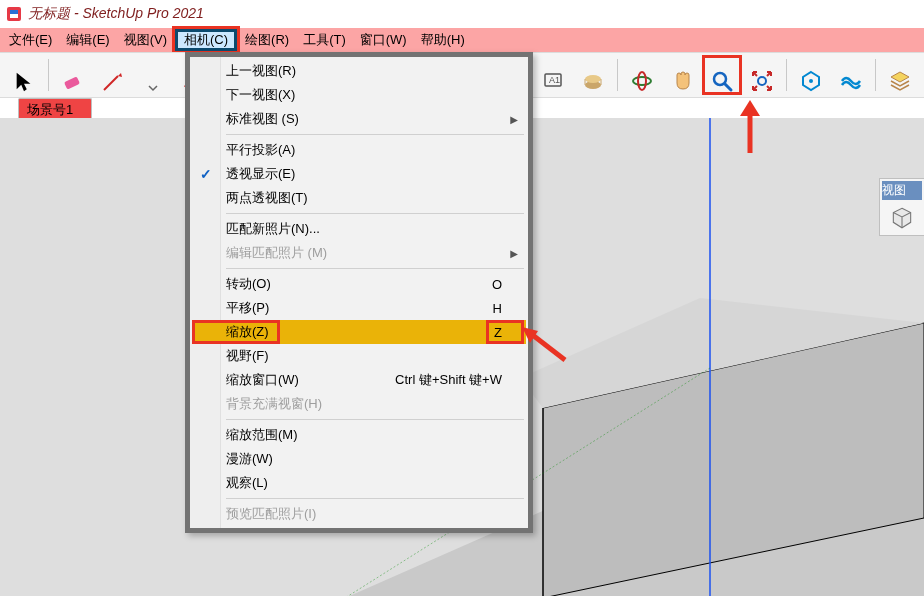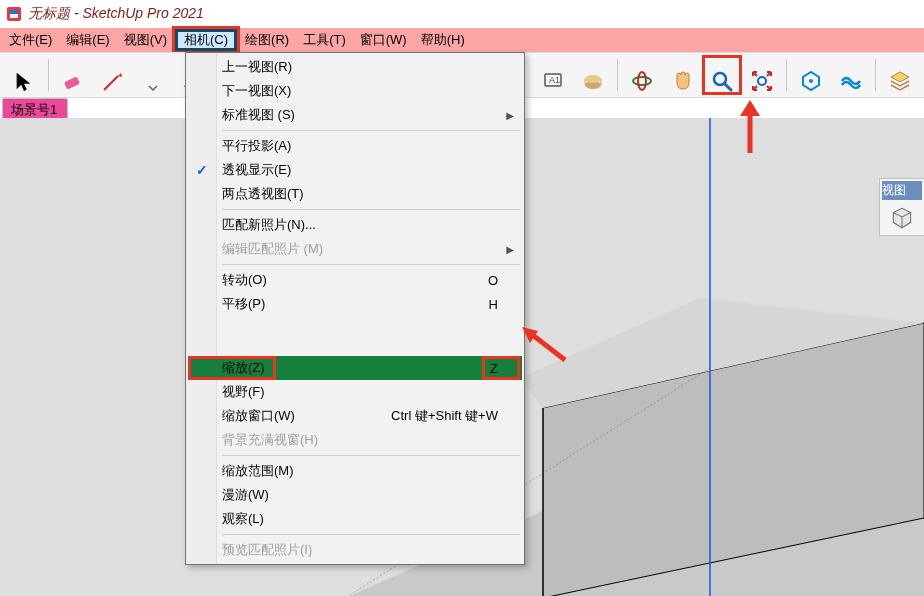--- a/index.html
+++ b/index.html
@@ -13,29 +13,29 @@
   .menubar .menuitem{padding:0 7px;display:flex;align-items:center;cursor:default;color:#000;}
   .menubar .menuitem.hl{background:#cce8ff;border:4px solid #0c4a6e;padding:0 6px;}
   .menubar .menuitem.sel{outline:3px solid #e93323;outline-offset:-1px;}
   
   .toolbar{height:44px;background:#f5f5f5;border-top:1px solid #dcdcdc;border-bottom:1px solid #dcdcdc;display:flex;align-items:center;padding:0 4px;position:relative;}
   .tbtn{width:36px;height:36px;display:flex;align-items:flex-end;justify-content:center;margin:0 2px;}
   .tbtn.box{outline:3px solid #e93323;outline-offset:-1px;}
   .tsep{width:1px;height:32px;background:#c8c8c8;margin:0 4px;}
   
   .scenebar{height:22px;background:#fff;border-bottom:1px solid #bfbfbf;display:flex;align-items:center;font-size:13px;}
-  .scenebar .stab{padding:2px 10px 2px 8px;border:1px solid #bfbfbf;border-bottom:none;background:#ec4899;margin-left:2px;border-radius:2px 2px 0 0;}
+  .scenebar .stab{padding:2px 18px 2px 8px;border:1px solid #bfbfbf;border-bottom:none;background:#ef4444;margin-left:18px;border-radius:2px 2px 0 0;}
   
   .viewport{position:absolute;left:0;top:118px;right:0;bottom:0;background:#dedede;overflow:hidden;}
   .viewport svg{position:absolute;left:0;top:0;}
   
-  .dropdown{position:absolute;left:185px;top:52px;width:334px;background:#f2f2f2;border:1px solid #737373;box-shadow:3px 3px 6px rgba(0,0,0,0.25);padding:2px;z-index:20;}
+  .dropdown{position:absolute;left:185px;top:52px;width:334px;background:#f2f2f2;border:5px solid #737373;box-shadow:3px 3px 6px rgba(0,0,0,0.25);padding:2px;z-index:20;}
   .dropdown .row{height:24px;display:flex;align-items:center;position:relative;padding-left:34px;padding-right:24px;color:#000;}
   .dropdown .row.disabled{color:#9e9e9e;}
-  .dropdown .row.sel{background:#15803d;margin-top:40px;}
+  .dropdown .row.sel{background:#eab308;}
   .dropdown .row .shortcut{position:absolute;right:24px;}
   .dropdown .row .sub{position:absolute;right:8px;color:#555;font-size:10px;}
   .dropdown .sep{height:1px;background:#d0d0d0;margin:3px 2px 3px 34px;}
   .dropdown .check{position:absolute;left:8px;color:#1062c4;font-size:14px;font-weight:bold;}
   .dropdown .iconcol{position:absolute;left:0;top:0;bottom:0;width:30px;background:#eeeeee;border-right:1px solid #e0e0e0;}
   .redbox-inset{box-shadow:inset 0 0 0 3px #e93323;}
   
   .arrow{position:absolute;z-index:30;}
   
   .side{position:absolute;right:0;top:178px;width:40px;background:#f5f5f5;border:1px solid #bfbfbf;border-right:none;padding:2px;z-index:5;}

